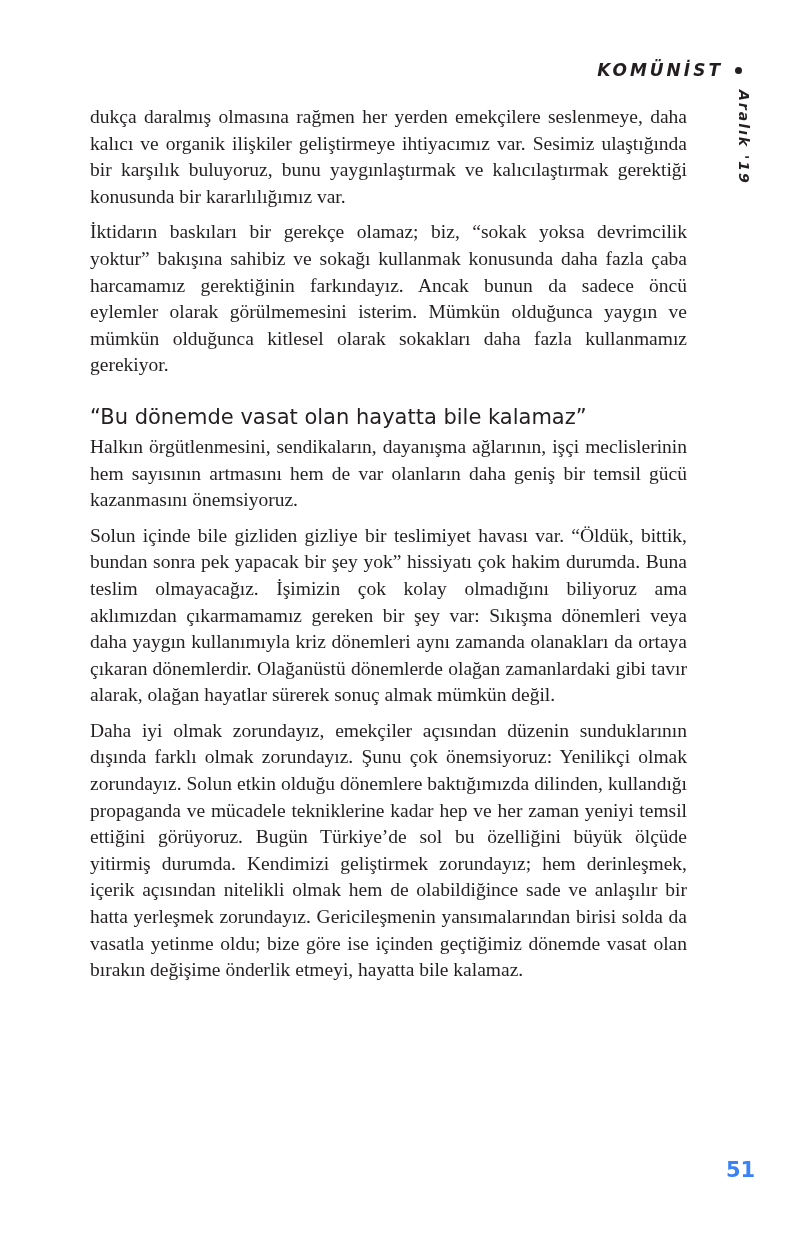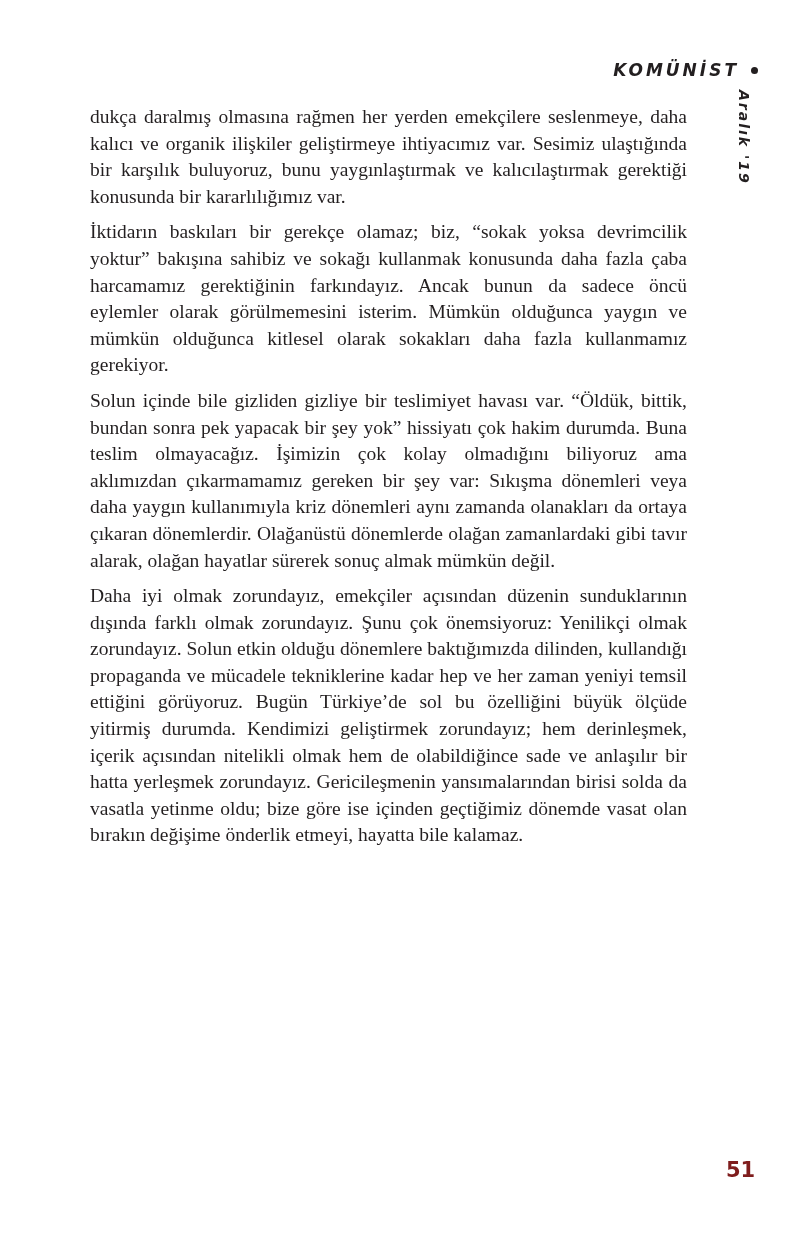--- a/index.html
+++ b/index.html
@@ -10,21 +10,21 @@
     body {
       width: 798px;
       height: 1241px;
       position: relative;
       overflow: hidden;
       color: #231f20;
     }
     .running-head {
       position: absolute;
       top: 60px;
-      right: 40px;
+      right: 56px;
       display: flex;
       align-items: center;
       gap: 12px;
       font-family: "DejaVu Sans", sans-serif;
       font-weight: bold;
       font-style: italic;
       font-size: 17px;
       letter-spacing: 3px;
       color: #231f20;
     }
@@ -73,35 +73,37 @@
       text-align: left;
       color: #231f20;
     }
     .page-number {
       position: absolute;
       top: 1158px;
       left: 726px;
       font-family: "DejaVu Sans", sans-serif;
       font-weight: bold;
       font-size: 21px;
-      color: #7f1d1d;
+      color: #3b82f6;
     }
   </style>
 </head>
 <body>
 
 <div class="running-head">
   <span>KOMÜNİST</span>
   <span class="bullet"></span>
 </div>
 
 <div class="side-date">Aralık '19</div>
 
 <main class="content">
   <p>dukça daralmış olmasına rağmen her yerden emekçilere seslenmeye, daha kalıcı ve organik ilişkiler geliştirmeye ihtiyacımız var. Sesimiz ulaştığında bir karşılık buluyoruz, bunu yaygınlaştırmak ve kalıcılaş­tırmak gerektiği konusunda bir kararlılığımız var.</p>
   <p>İktidarın baskıları bir gerekçe olamaz; biz, “sokak yoksa devrimcilik yoktur” bakışına sahibiz ve sokağı kullanmak konusunda daha fazla çaba harcamamız gerektiğinin farkındayız. Ancak bunun da sadece öncü eylemler olarak görülmemesini isterim. Mümkün olduğunca yaygın ve mümkün olduğunca kitlesel olarak sokakları daha fazla kullanmamız gerekiyor.</p>
 
+  <h2>“Bu dönemde vasat olan hayatta bile kalamaz”</h2>
 
+  <p>Halkın örgütlenmesini, sendikaların, dayanışma ağlarının, işçi mec­lislerinin hem sayısının artmasını hem de var olanların daha geniş bir temsil gücü kazanmasını önemsiyoruz.</p>
   <p>Solun içinde bile gizliden gizliye bir teslimiyet havası var. “Öldük, bittik, bundan sonra pek yapacak bir şey yok” hissiyatı çok hakim durumda. Buna teslim olmayacağız. İşimizin çok kolay olmadığını biliyoruz ama aklımızdan çıkarmamamız gereken bir şey var: Sıkış­ma dönemleri veya daha yaygın kullanımıyla kriz dönemleri aynı zamanda olanakları da ortaya çıkaran dönemlerdir. Olağanüstü dö­nemlerde olağan zamanlardaki gibi tavır alarak, olağan hayatlar süre­rek sonuç almak mümkün değil.</p>
   <p>Daha iyi olmak zorundayız, emekçiler açısından düzenin sundukla­rının dışında farklı olmak zorundayız. Şunu çok önemsiyoruz: Yeni­likçi olmak zorundayız. Solun etkin olduğu dönemlere baktığımızda dilinden, kullandığı propaganda ve mücadele tekniklerine kadar hep ve her zaman yeniyi temsil ettiğini görüyoruz. Bugün Türkiye’de sol bu özelliğini büyük ölçüde yitirmiş durumda. Kendimizi geliştir­mek zorundayız; hem derinleşmek, içerik açısından nitelikli olmak hem de olabildiğince sade ve anlaşılır bir hatta yerleşmek zorundayız. Gericileşmenin yansımalarından birisi solda da vasatla yetinme oldu; bize göre ise içinden geçtiğimiz dönemde vasat olan bırakın değişi­me önderlik etmeyi, hayatta bile kalamaz.</p>
 </main>
 
 <div class="page-number">51</div>
 
 </body></html>

